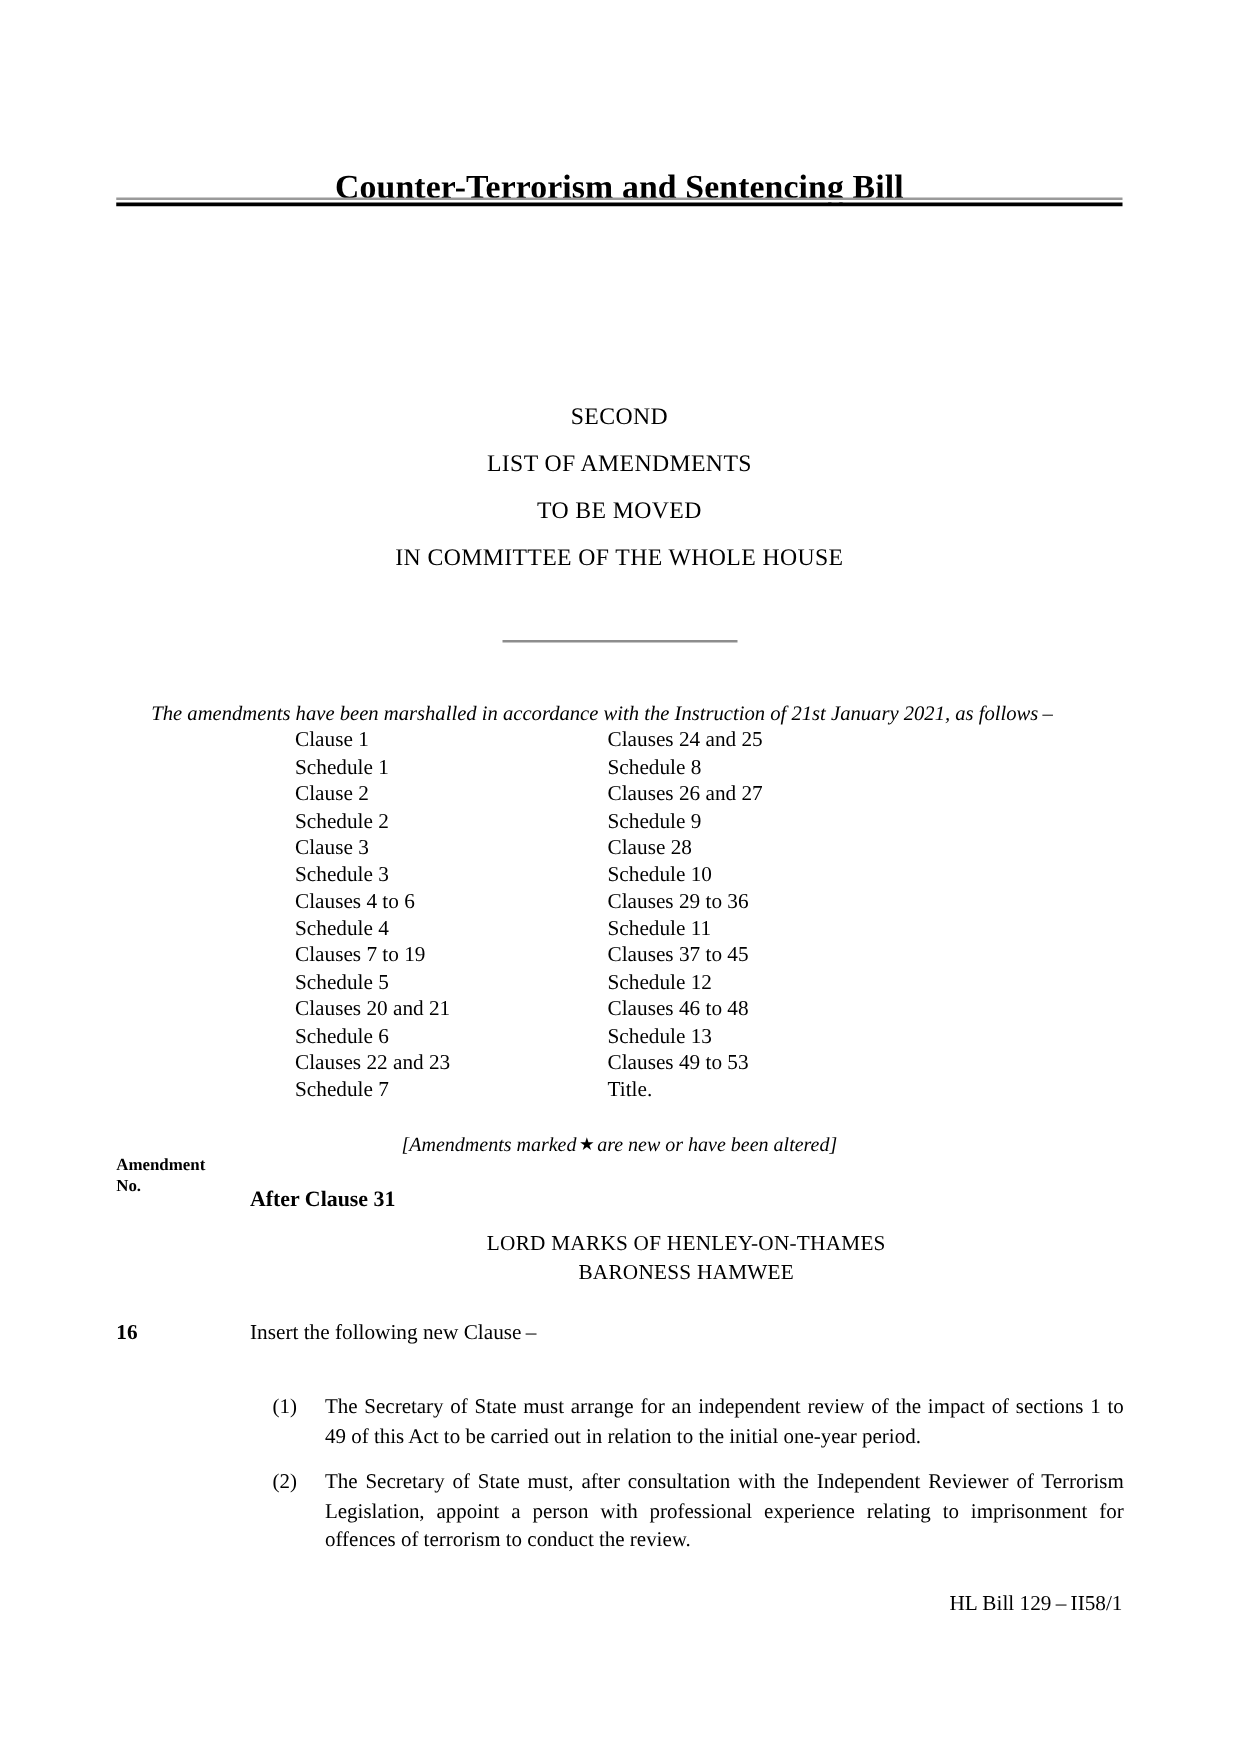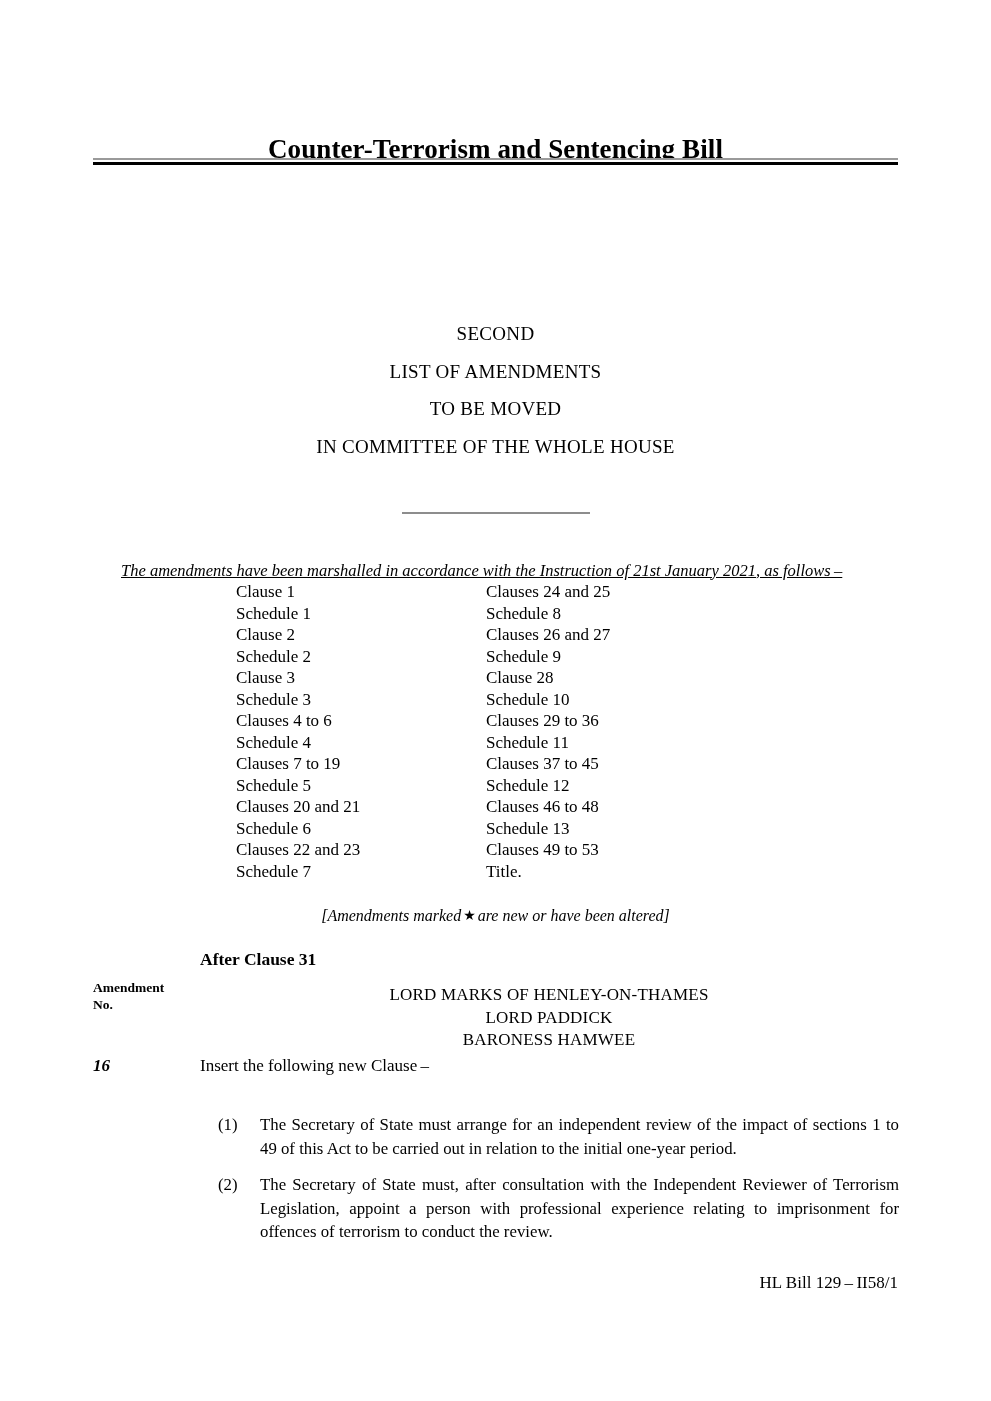--- a/index.html
+++ b/index.html
@@ -78,21 +78,20 @@
   .intro {
     position: absolute;
     left: 93px;
     top: 530px;
     width: 806px;
     font-size: 16.5px;
     font-style: italic;
     line-height: 24px;
     text-align: justify;
     text-indent: 28px;
-    text-decoration: underline;
   }
 
   
   .clause-list {
     position: absolute;
     left: 236px;
     top: 569px;
     width: 560px;
     display: flex;
   }
@@ -119,21 +118,21 @@
     font-style: normal;
     font-size: 14px;
     vertical-align: 1px;
     padding: 0 2px;
   }
 
   
   .amendment-no-label {
     position: absolute;
     left: 93px;
-    top: 968px;
+    top: 912px;
     width: 110px;
     font-size: 13.5px;
     font-weight: bold;
     line-height: 16.5px;
   }
   .clause-ref {
     position: absolute;
     left: 200px;
     top: 937px;
     width: 698px;
@@ -153,21 +152,20 @@
     letter-spacing: 0.2px;
   }
 
   
   .amendment-number {
     position: absolute;
     left: 93px;
     top: 1044px;
     font-size: 17px;
     font-weight: bold;
-    font-style: italic;
   }
   .insert-line {
     position: absolute;
     left: 200px;
     top: 1044px;
     width: 698px;
     font-size: 17px;
   }
   .new-clause-heading {
     position: absolute;
@@ -276,21 +274,20 @@
 
   <div class="amendment-no-label">
     <div>Amendment</div>
     <div>No.</div>
   </div>
 
   <div class="clause-ref">After Clause 31</div>
 
   <div class="sponsors">
     <div class="sponsor">LORD MARKS OF HENLEY-ON-THAMES</div>
-    <div class="sponsor">LORD PADDICK</div>
     <div class="sponsor">BARONESS HAMWEE</div>
   </div>
 
   <div class="amendment-number">16</div>
 
   <div class="insert-line">Insert the following new Clause –</div>
 
 
   <div class="subsections">
     <div class="subsection">

